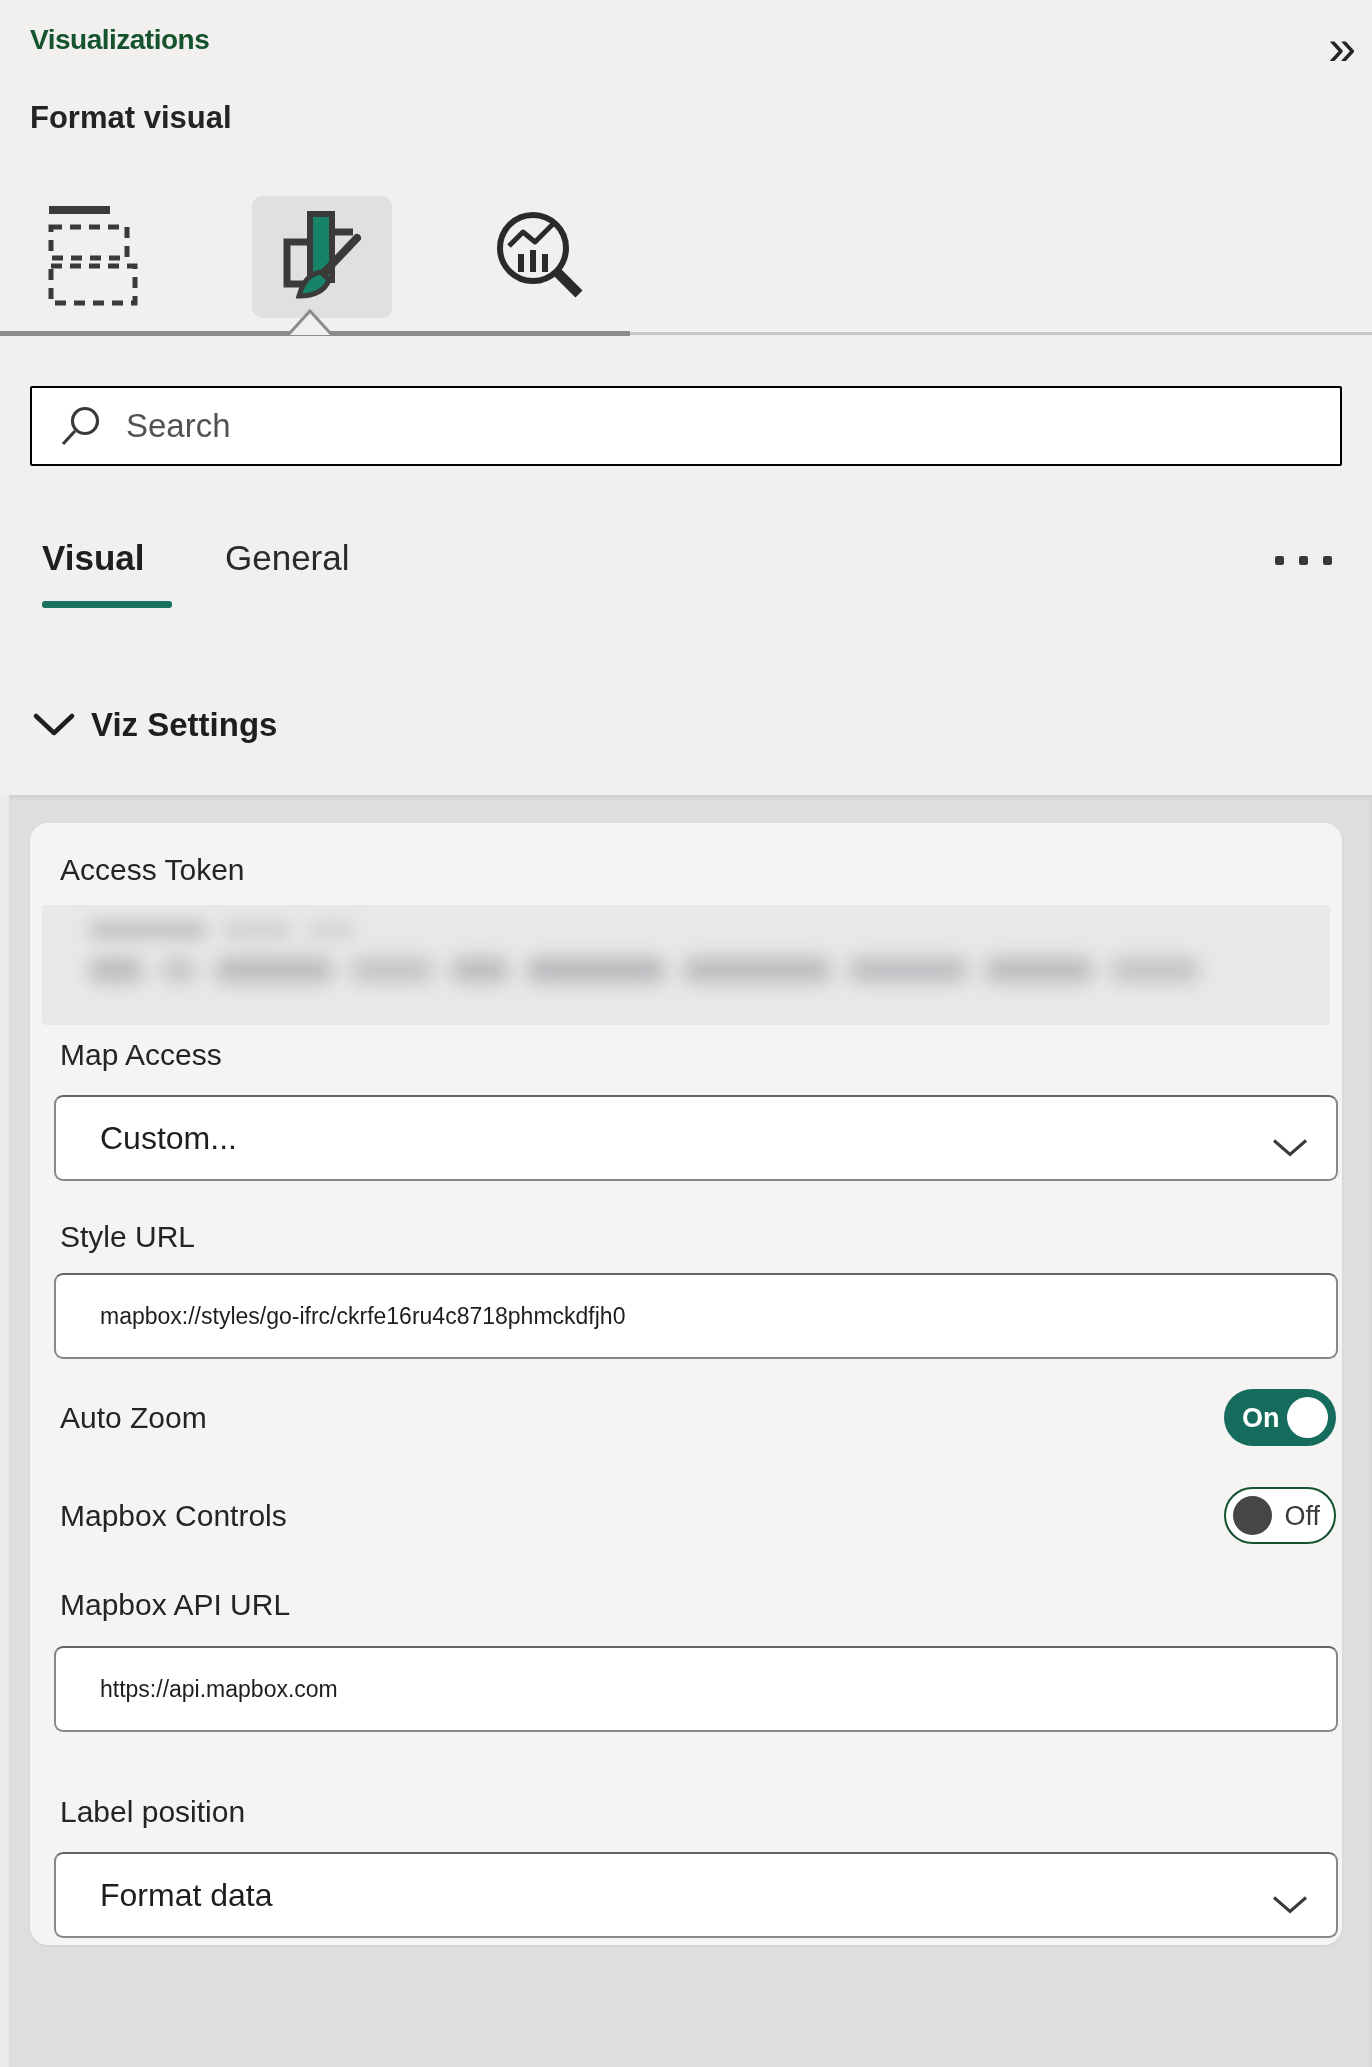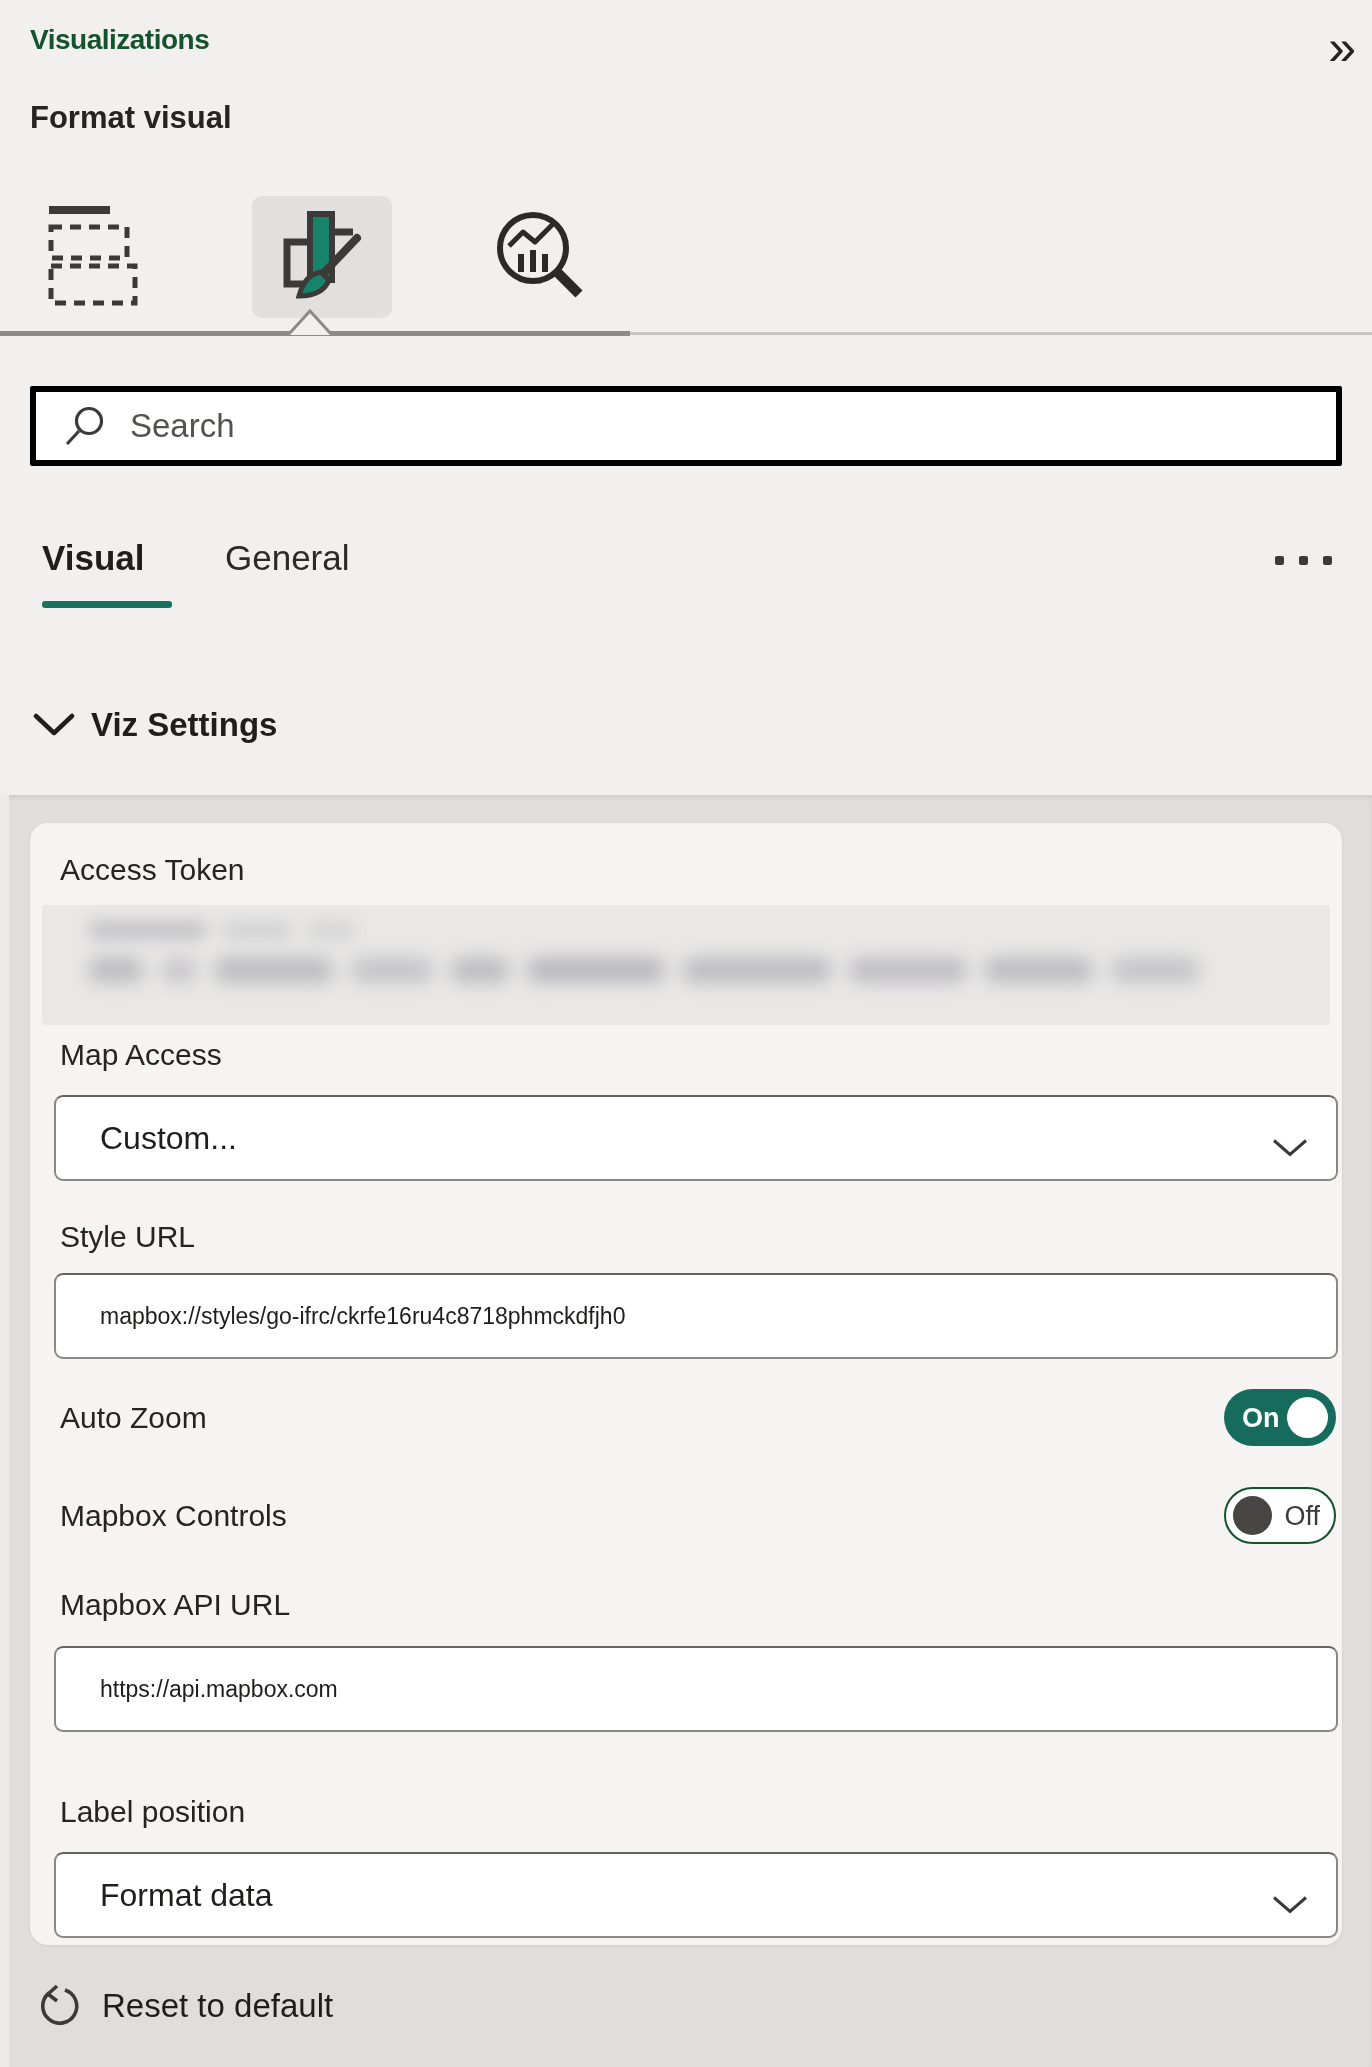--- a/index.html
+++ b/index.html
@@ -23,21 +23,21 @@
   .tool.build { left:22px; top:0; }
   .tool.format { left:252px; top:0; background:#e2e0df; }
   .tool.analytics { left:470px; top:0; }
 
   .sep-line-dark { position:absolute; left:0; top:331px; width:630px; height:5px; background:#8c8b8a; }
   .sep-line-light { position:absolute; left:630px; top:332px; width:742px; height:3px; background:#c8c6c5; }
   .sep-caret { position:absolute; left:286px; top:308px; width:48px; height:27px; }
 
   .search-box {
     position:absolute; left:30px; top:386px; width:1312px; height:80px;
-    background:#ffffff; border:6px solid #000000; border-radius:2px;
+    background:#ffffff; border:2px solid #000000; border-radius:2px;
     display:flex; align-items:center; padding:0 26px;
   }
   .search-box .mag { width:46px; height:46px; margin-right:22px; flex:0 0 auto; }
   .search-input {
     border:none; outline:none; flex:1; font-size:33px; color:#252423; background:transparent;
     font-family:"Liberation Sans", sans-serif;
   }
   .search-input::placeholder { color:#54524f; opacity:1; }
 
   .tab-row { position:absolute; left:0; top:534px; width:1372px; height:80px; }
@@ -247,23 +247,14 @@
       <div class="input-like" style="top:1029px;">
         <span>Format data</span>
         <span class="dd-chevron">
           <svg width="36" height="19" viewBox="0 0 36 19">
             <polyline points="2,2 18,16 34,2" fill="none" stroke="#3b3a39" stroke-width="3"></polyline>
           </svg>
         </span>
       </div>
     </div>
 
-    <div class="reset-row">
-      <span class="reset-icon">
-        <svg width="46" height="46" viewBox="0 0 46 46">
-          <path d="M13 10 A 17 17 0 1 0 29 7" fill="none" stroke="#3b3a39" stroke-width="3.6"></path>
-          <polyline points="21,3 12,11 21,18" fill="none" stroke="#3b3a39" stroke-width="3.6" stroke-linejoin="round"></polyline>
-        </svg>
-      </span>
-      <span class="reset-label">Reset to default</span>
-    </div>
   </div>
 </div>
 
 </body></html>

